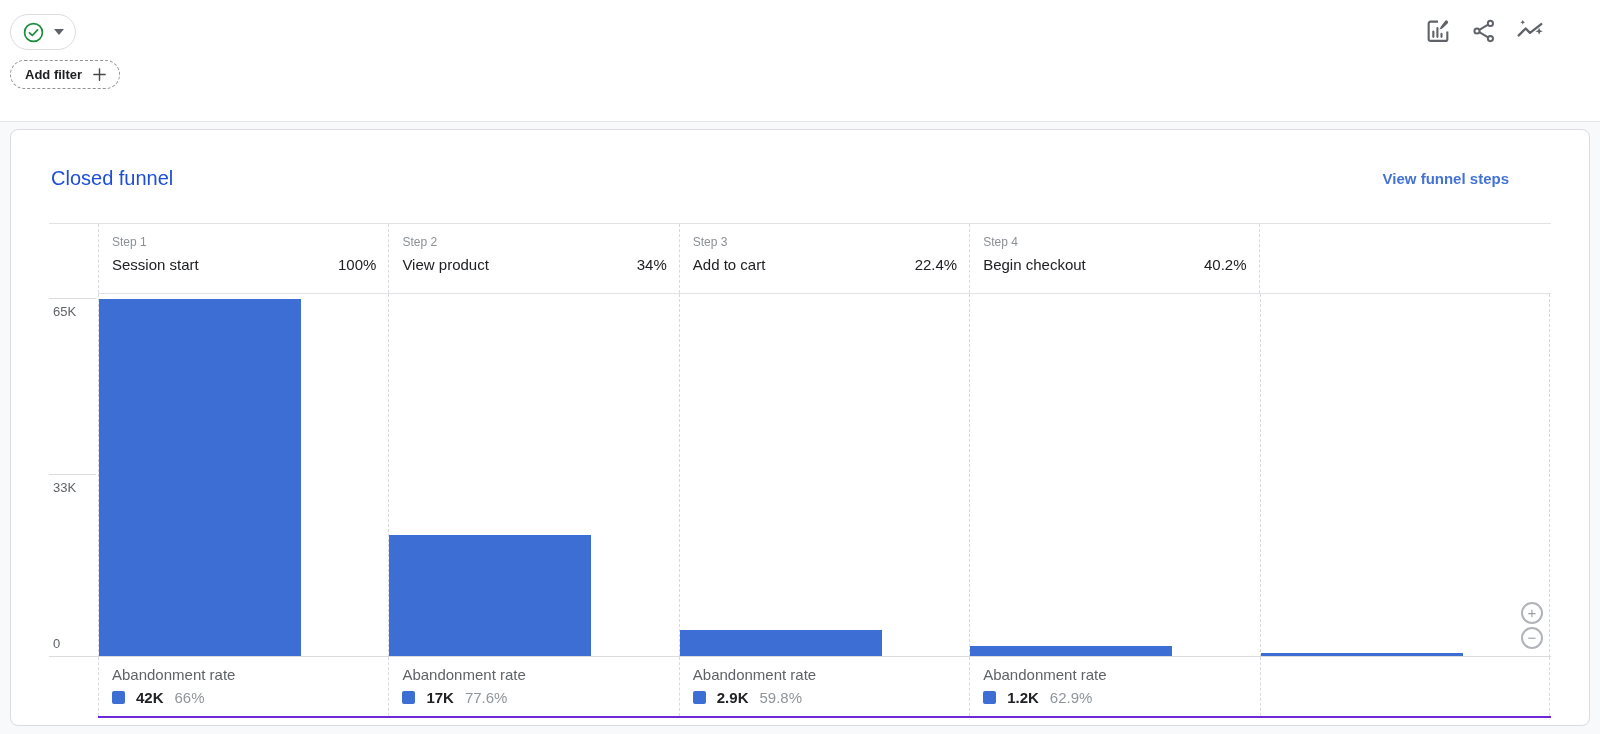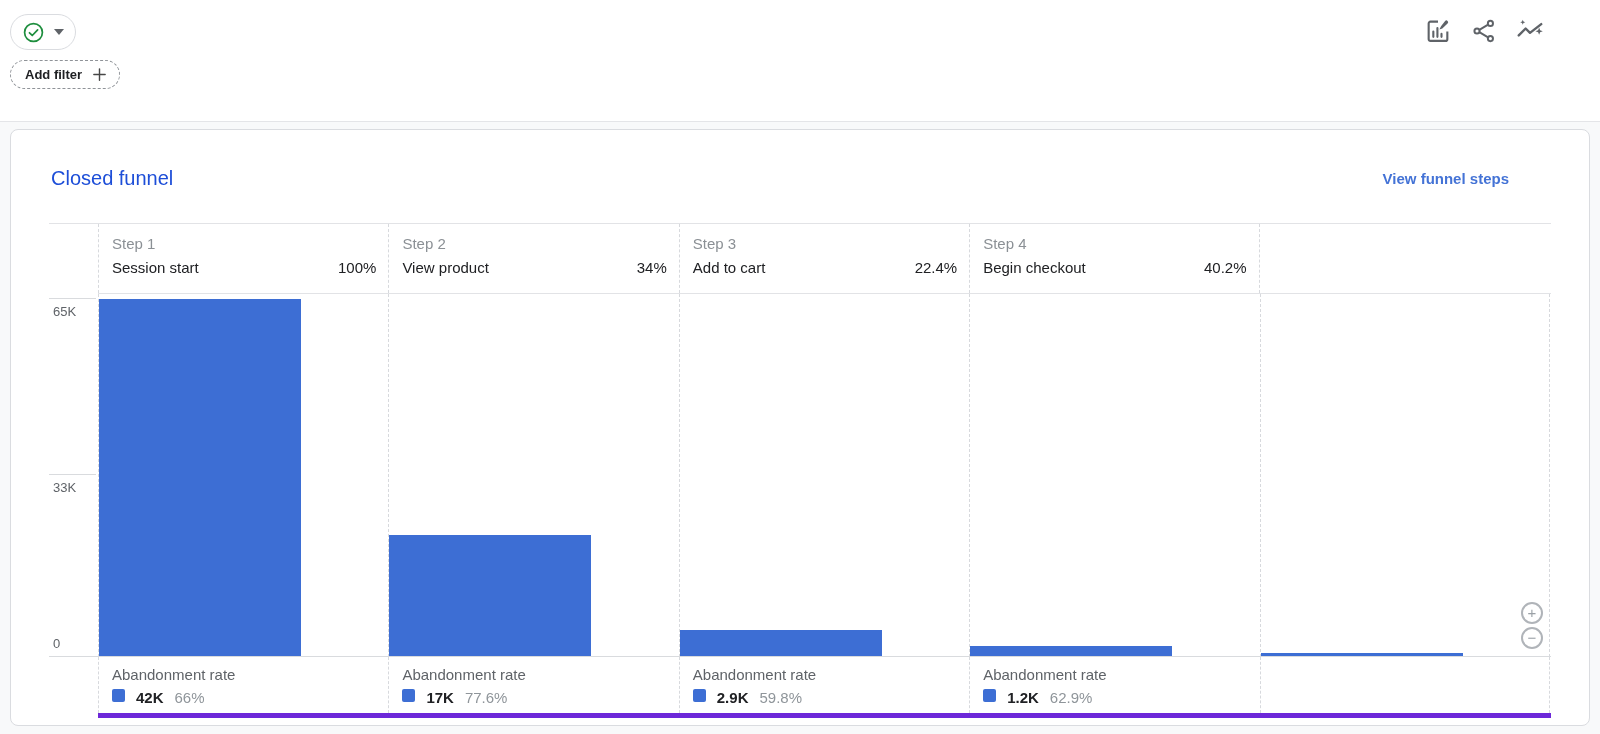--- a/index.html
+++ b/index.html
@@ -27,38 +27,38 @@
   .card-head { position:absolute; left:40px; right:80px; top:38px; height:20px;
     display:flex; justify-content:space-between; align-items:center; }
   .card-title { font-size:20px; color:#1d4ed8; }
   .view-link { font-size:15px; color:#4473d6; font-weight:bold; cursor:pointer; text-decoration:none; }
 
   
   .chart { position:absolute; left:38px; top:93px; width:1502px; border-top:1px solid #e2e3e6; }
   .step-headers { display:flex; margin-left:49px; height:70px; border-bottom:1px solid #e2e3e6; }
   .step-cell { width:290.4px; border-left:1px dashed #d7d9dd; padding:11px 12px 0 13px; }
   .step-cell:last-child { border-right:1px dashed #d7d9dd; }
-  .step-label { font-size:15px; color:#8b9095; margin-bottom:7px; }
+  .step-label { font-size:12px; color:#8b9095; margin-bottom:7px; }
   .step-name-row { display:flex; justify-content:space-between; align-items:baseline;
     font-size:15px; color:#202124; }
 
   .plot-wrap { position:relative; margin-left:49px; height:363px; }
   .baseline { position:absolute; left:-49px; right:0; bottom:0; height:1px; background:#d9dbde; }
   .cols { display:flex; height:100%; }
   .col { width:290.4px; border-left:1px dashed #d7d9dd; position:relative; }
   .col:last-child { border-right:1px dashed #d7d9dd; }
   .bar { position:absolute; left:0; bottom:0; width:202px; cursor:pointer; }
   .ytick { position:absolute; left:-49px; width:47px; height:1px; background:#d9dbde; }
   .ylabel { position:absolute; left:-45px; font-size:13px; color:#5f6368;text-align:right; }
 
-  .legend-row { display:flex; margin-left:49px; height:61px; border-bottom:5px solid #6d28d9; }
+  .legend-row { display:flex; margin-left:49px; height:61px; border-bottom:2px solid #6d28d9; }
   .legend-cell { width:290.4px; border-left:1px dashed #d7d9dd; padding:9px 0 0 13px; }
   .legend-cell:last-child { border-right:1px dashed #d7d9dd; }
   .legend-title { font-size:15px; color:#5f6368; margin-bottom:6px; }
-  .legend-value-row { display:flex; gap:11px; font-size:15px; }
+  .legend-value-row { display:flex; align-items:center; gap:11px; font-size:15px; }
   .swatch { width:13px; height:13px; border-radius:2px; }
   .legend-count { color:#202124; font-weight:bold; }
   .legend-rate { color:#8f959a; }
 
   .zoom-btns { position:absolute; right:46px; top:472px; display:flex; flex-direction:column; gap:3px; }
   .zoom-btn { width:22px; height:22px; border:2px solid #b0b4b9; border-radius:50%; background:transparent;
     color:#9aa0a6; font-size:15px; line-height:18px; text-align:center; cursor:pointer; padding:0;
     font-family:"Liberation Sans", sans-serif; }
 </style>
 </head>

